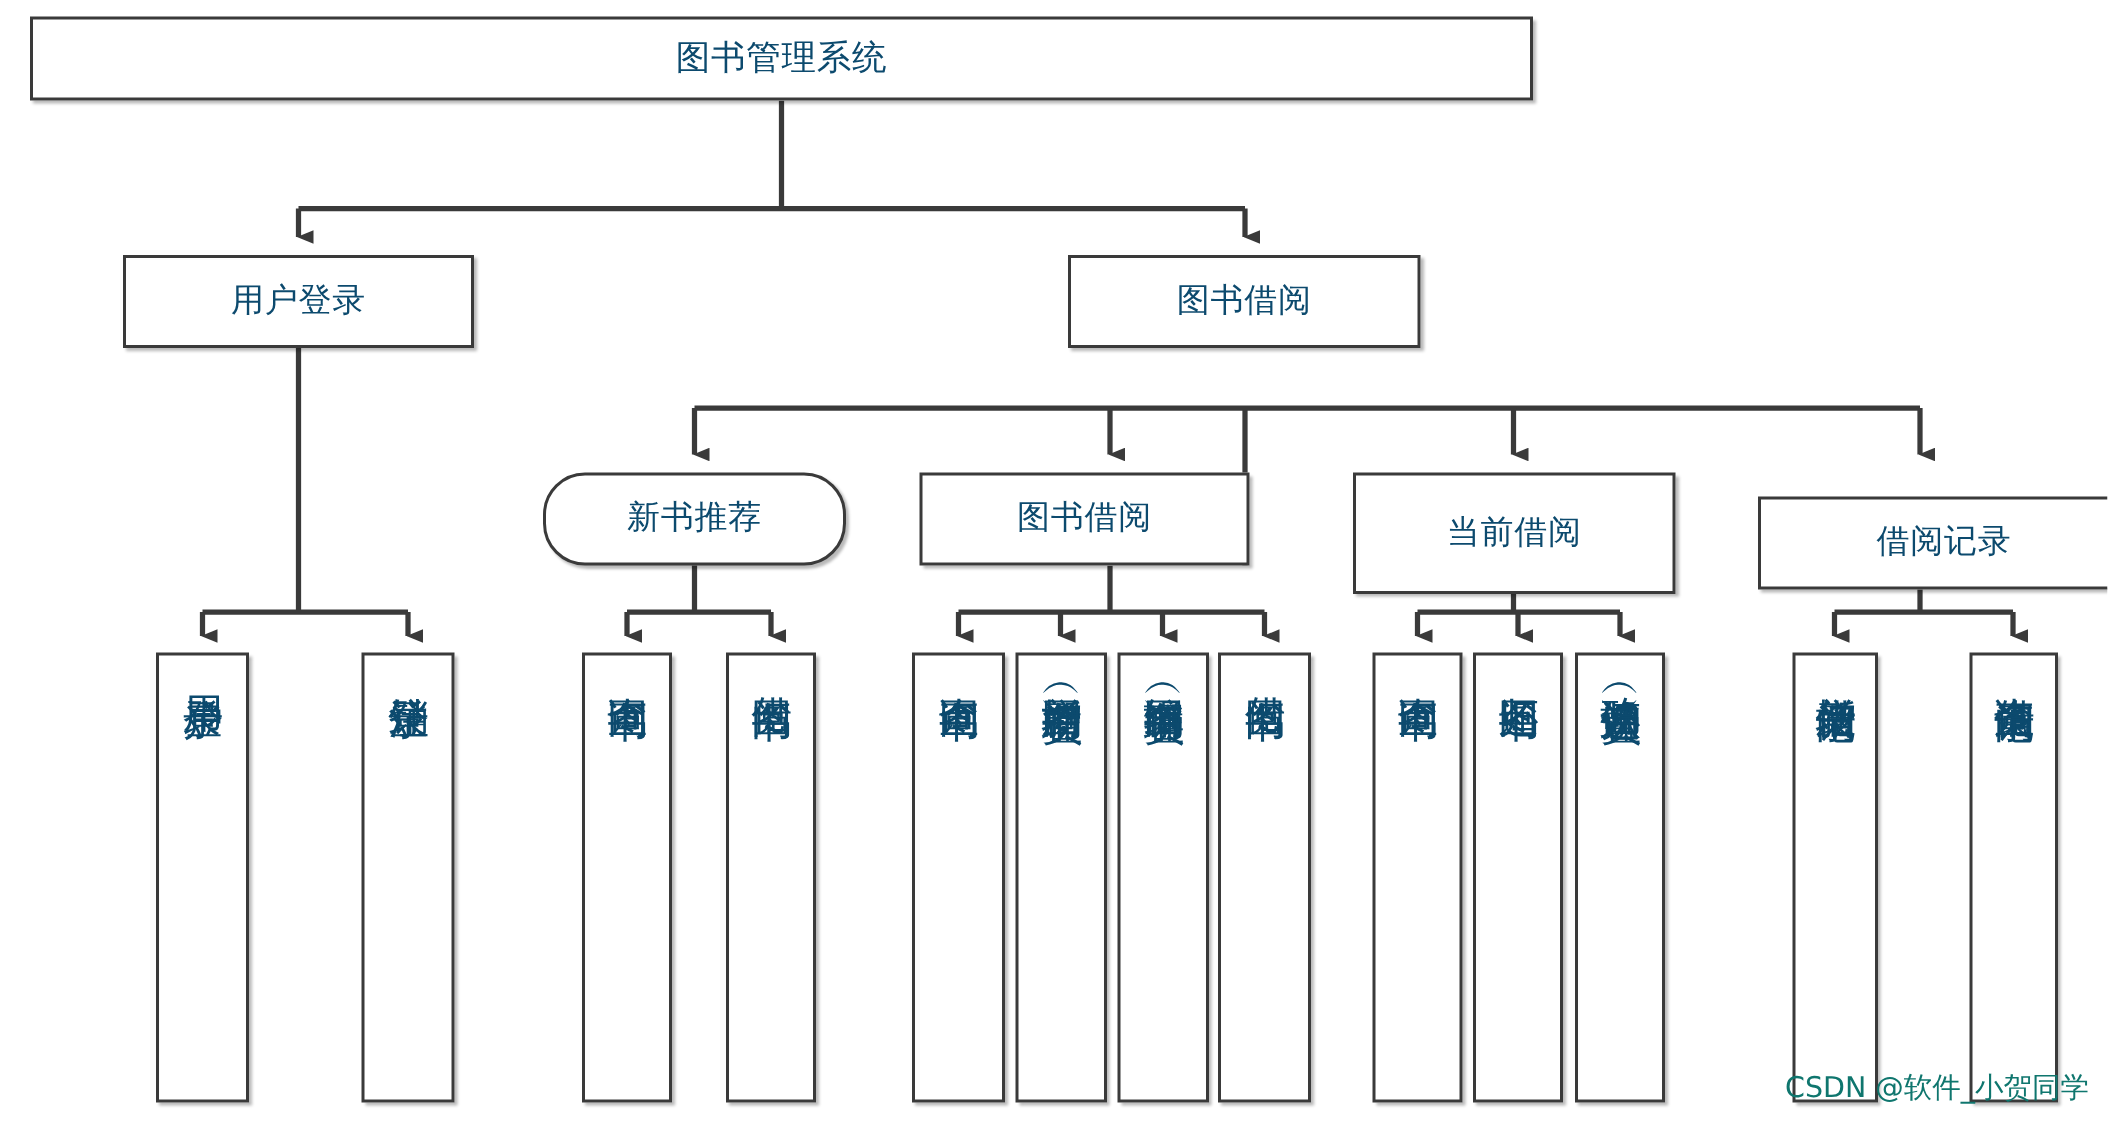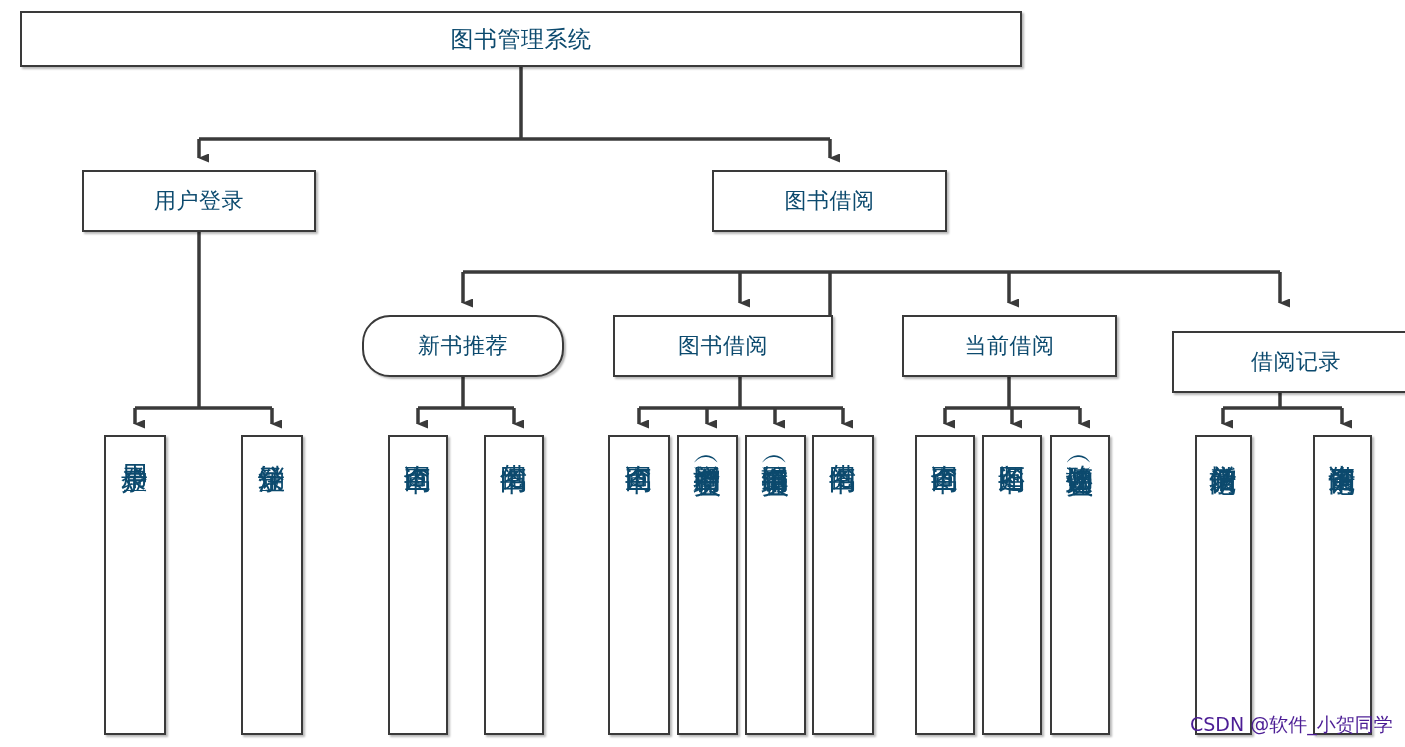--- a/index.html
+++ b/index.html
@@ -59,21 +59,21 @@
     font-size: 27px;
     line-height: 1.0;
     letter-spacing: 1px;
     white-space: nowrap;
   }
   #watermark {
     position: absolute;
     left: 1190px;
     top: 712px;
     font-size: 19px;
-    color: #4c1d95;
+    color: #0f766e;
     white-space: nowrap;
     font-family: "DejaVu Sans", "Liberation Sans", sans-serif;
   }
 </style>
 </head>
 <body>
 
 <div id="canvas">
 
   <svg id="edges" viewBox="0 0 1405 747" xmlns="http://www.w3.org/2000/svg">
@@ -136,21 +136,21 @@
   <div class="node horiz" style="left:712px; top:170px; width:235px; height:62px;">
     <span class="label">图书借阅</span>
   </div>
 
   <div class="node horiz" style="left:362px; top:315px; width:202px; height:62px;border-radius:28px;">
     <span class="label">新书推荐</span>
   </div>
   <div class="node horiz" style="left:613px; top:315px; width:220px; height:62px;">
     <span class="label">图书借阅</span>
   </div>
-  <div class="node horiz" style="left:902px; top:315px; width:215px; height:62px;">
+  <div class="node horiz" style="left:902px; top:315px; width:215px; height:81px;">
     <span class="label">当前借阅</span>
   </div>
   <div class="node horiz" style="left:1172px; top:331px; width:248px; height:62px;">
     <span class="label">借阅记录</span>
   </div>
 
   <div class="node vert" style="left:104px; top:435px; width:62px; height:300px;">
     <span class="label">用户登录</span>
   </div>
   <div class="node vert" style="left:241px; top:435px; width:62px; height:300px;">

